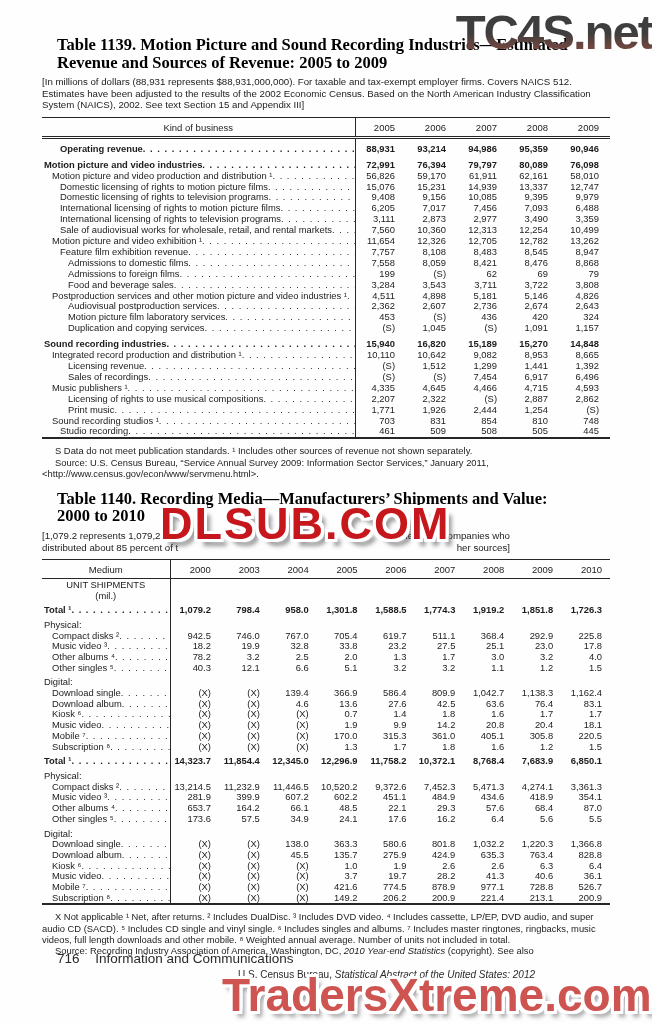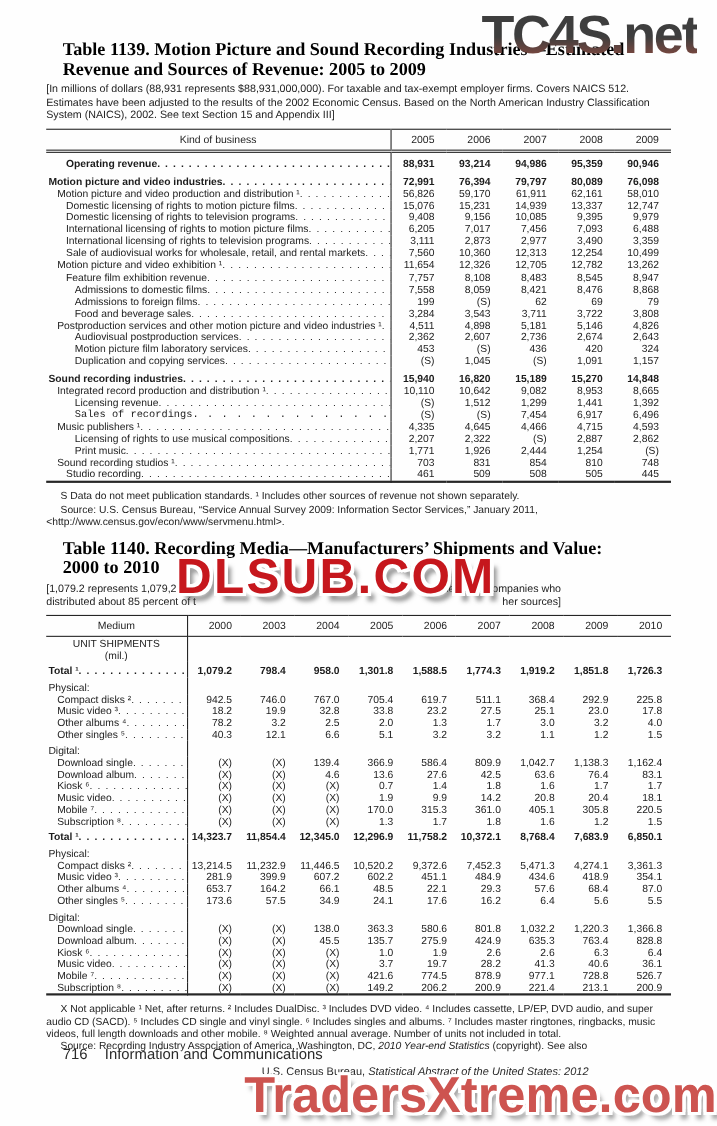--- a/index.html
+++ b/index.html
@@ -5,21 +5,21 @@
   * { box-sizing: border-box; }
   html,body { margin:0; padding:0; }
   body {
     width:652px; height:1024px; overflow:hidden; background:#fefefe;
     font-family:"Liberation Sans", sans-serif; color:#1c1c1c; position:relative;
   }
   .page { position:relative; width:652px; height:1024px; }
 
   
   .wm-top {
-    position:absolute; top:8px; right:18px; z-index:6;
+    position:absolute; top:8px; right:0; z-index:6;
     font-size:49px; font-weight:bold; letter-spacing:-2px; line-height:1;
     background:linear-gradient(#3e3e3e 52%, #8a4a40 95%);
     -webkit-background-clip:text; background-clip:text; color:transparent;
   }
   .wm-mid {
     position:absolute; left:118px; top:22px; z-index:6;
     font-size:45px; font-weight:bold; letter-spacing:2px; line-height:1;
     color:#c6171d;
     text-shadow:-3px -3px 0 #fff, 3px -3px 0 #fff, -3px 3px 0 #fff, 3px 3px 0 #fff,
                  0 -3px 0 #fff, 0 3px 0 #fff, -3px 0 0 #fff, 3px 0 0 #fff,
@@ -371,21 +371,21 @@
                 <span class="dots"> . . . . . . . . . . . . . . . . . . . . . . . . . . . . . . . . . . . . . . . . . . . . . . . . . . . . . . . . . . . . . . . . . . . . . . . . . . . . . . . . . . . . . . . . . . </span>
               </div>
             </td>
             <td class="val">(S)</td>
             <td class="val">1,512</td>
             <td class="val">1,299</td>
             <td class="val">1,441</td>
             <td class="val">1,392</td>
           </tr>
           <tr>
-            <td class="lbl" style="padding-left: 26px; font-family: Liberation Mono, monospace;">
+            <td class="lbl" style="padding-left: 26px;">
               <div class="lw">
                 <span class="lt">Sales of recordings</span>
                 <span class="dots"> . . . . . . . . . . . . . . . . . . . . . . . . . . . . . . . . . . . . . . . . . . . . . . . . . . . . . . . . . . . . . . . . . . . . . . . . . . . . . . . . . . . . . . . . . . </span>
               </div>
             </td>
             <td class="val">(S)</td>
             <td class="val">(S)</td>
             <td class="val">7,454</td>
             <td class="val">6,917</td>
             <td class="val">6,496</td>

